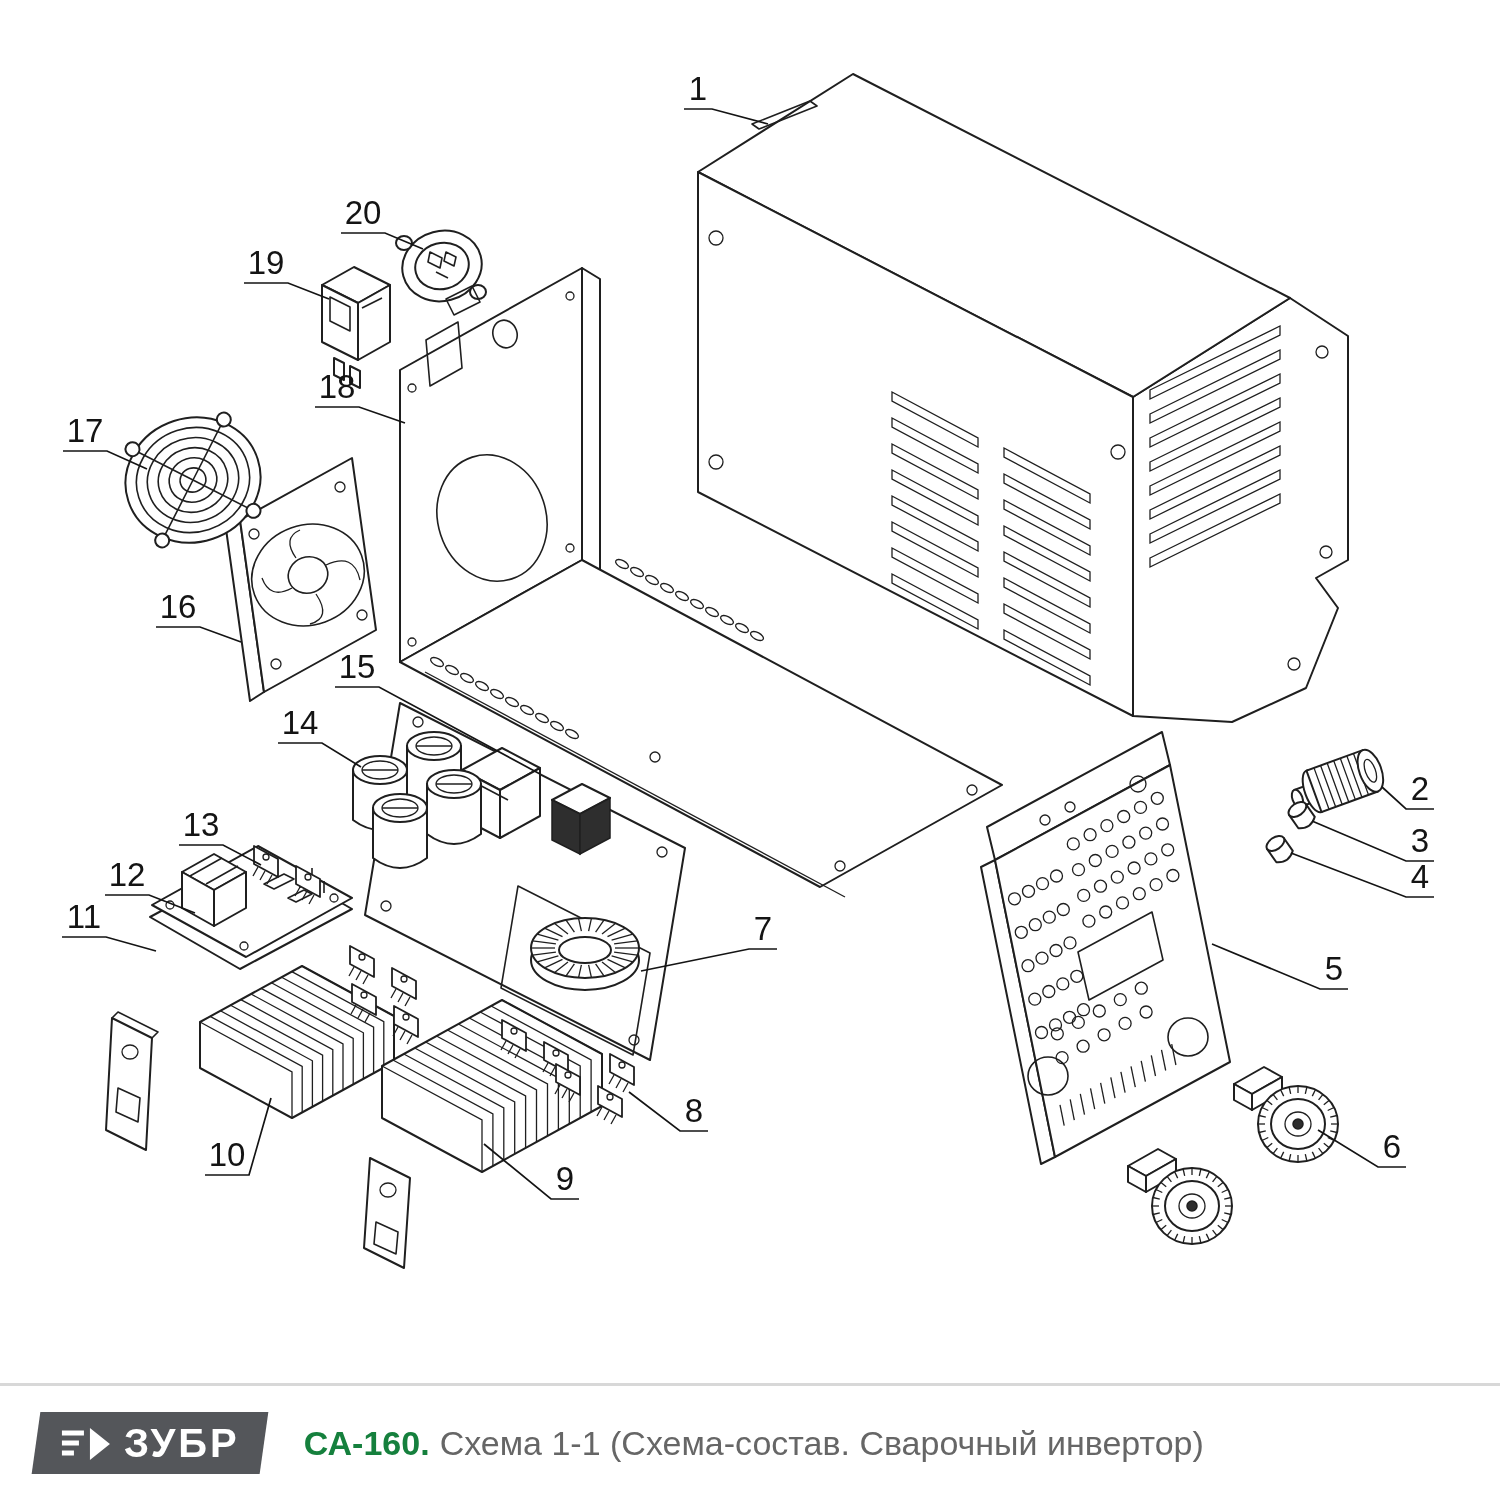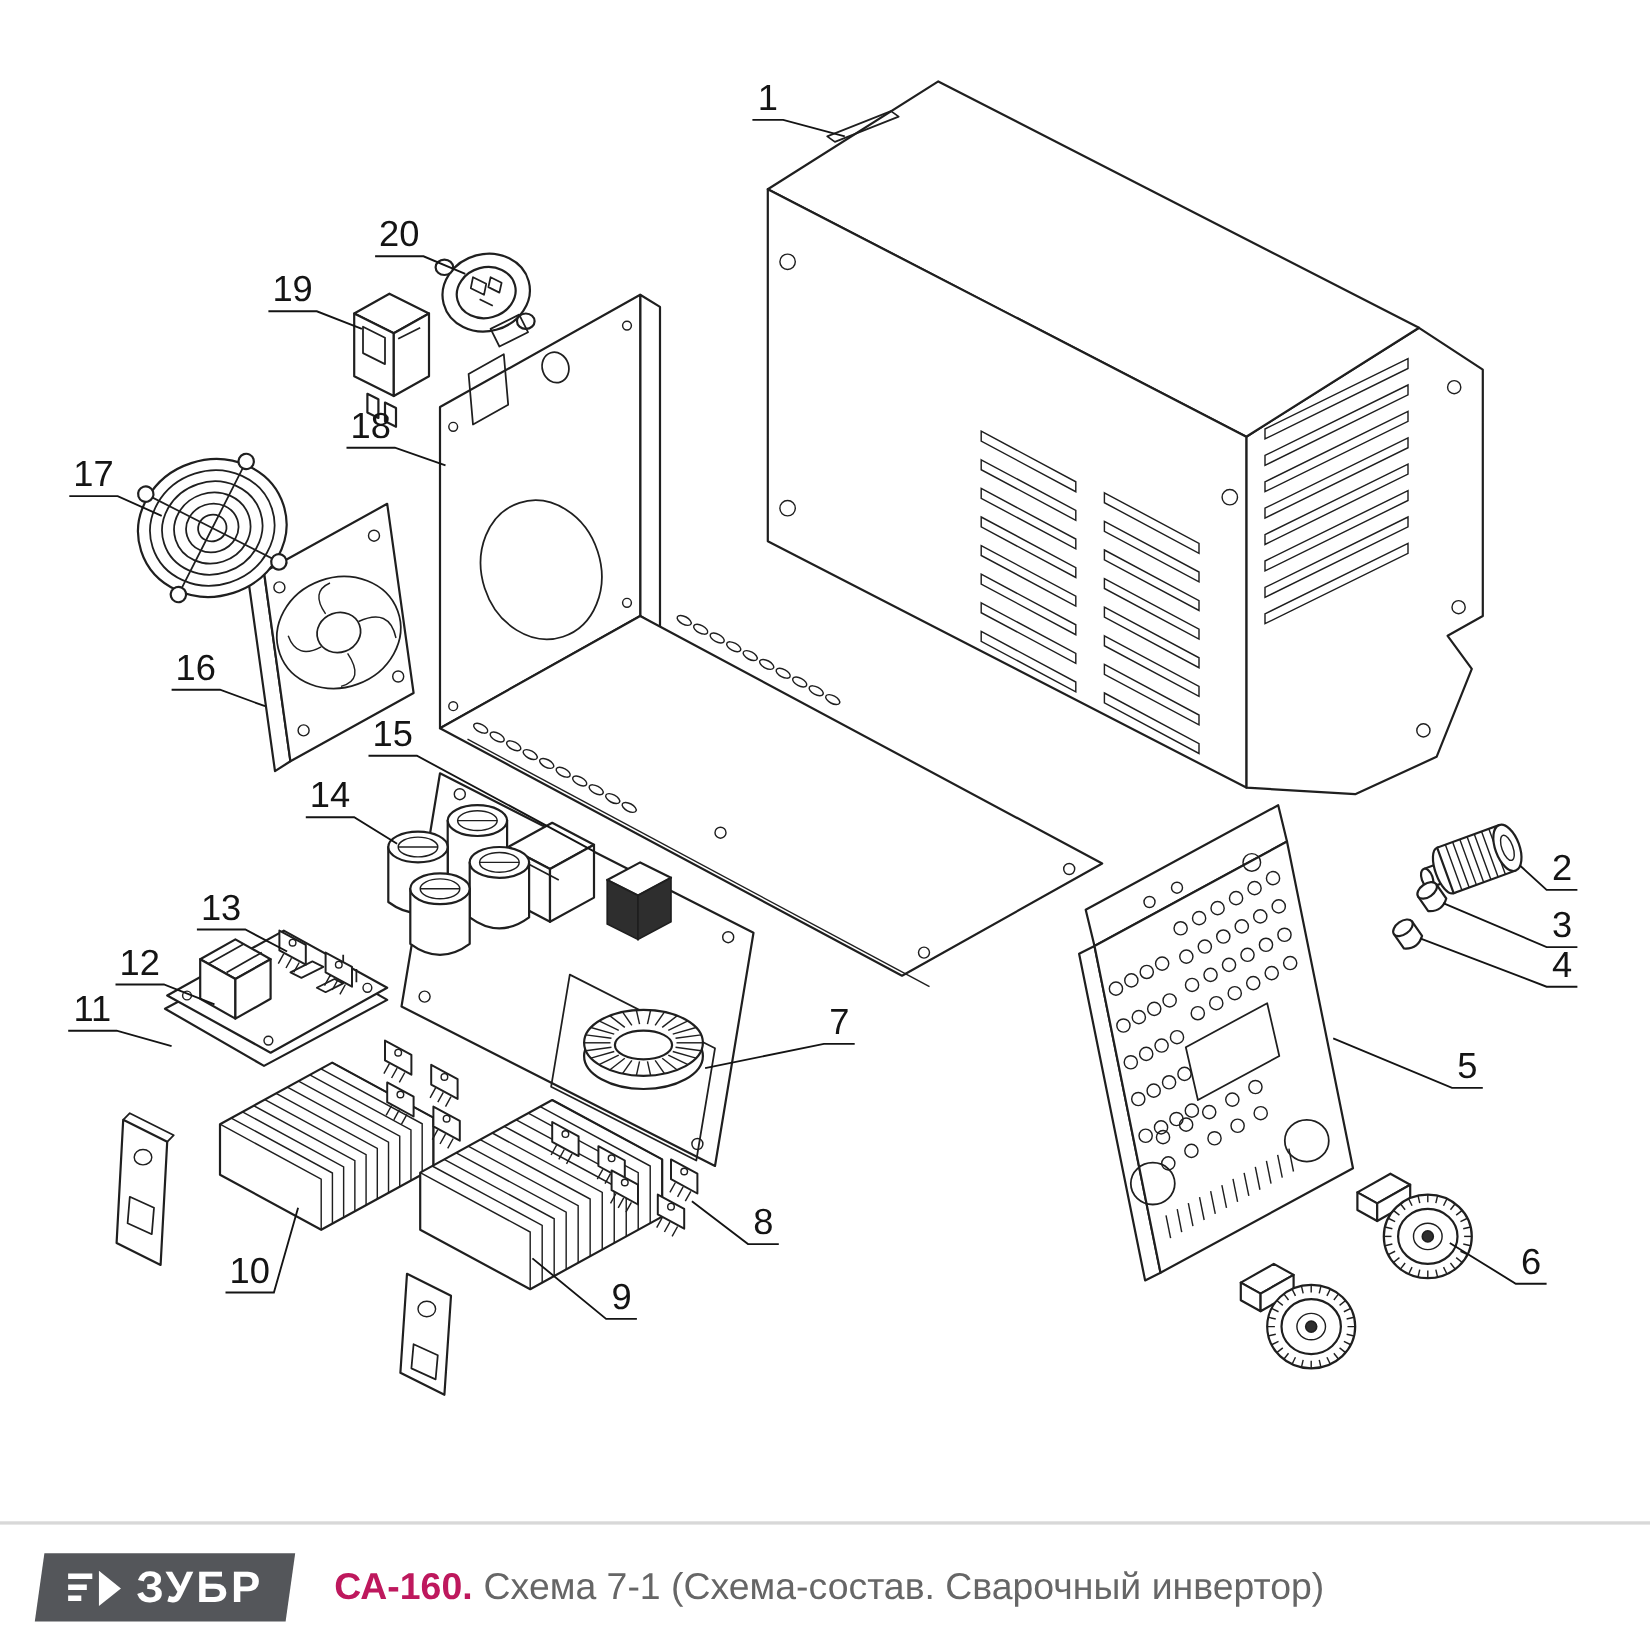--- a/index.html
+++ b/index.html
@@ -544,17 +544,17 @@
     <div class="logo" style="background: rgb(84, 86, 90);">
       <div class="logo-inner">
         <svg width="52" height="40" viewBox="0 0 52 40">
           <path d="M2,9 h22 M2,19 h17 M2,29 h12" stroke="#ffffff" stroke-width="5" fill="none"></path>
           <path d="M30,4 L50,20 L30,36 Z" fill="#ffffff"></path>
         </svg>
         <span class="logo-text">ЗУБР</span>
       </div>
     </div>
     <div class="caption" style="color: rgb(102, 102, 102);">
-      <span class="model" style="color: #be185d;">СА-160.</span><span>Схема 7-1 (Схема-состав. Сварочный инвертор)</span>
+      <span class="model" style="color: #15803d;">СА-160.</span><span>Схема 1-1 (Схема-состав. Сварочный инвертор)</span>
     </div>
   </div>
 
 </div>
 
 </body></html>

